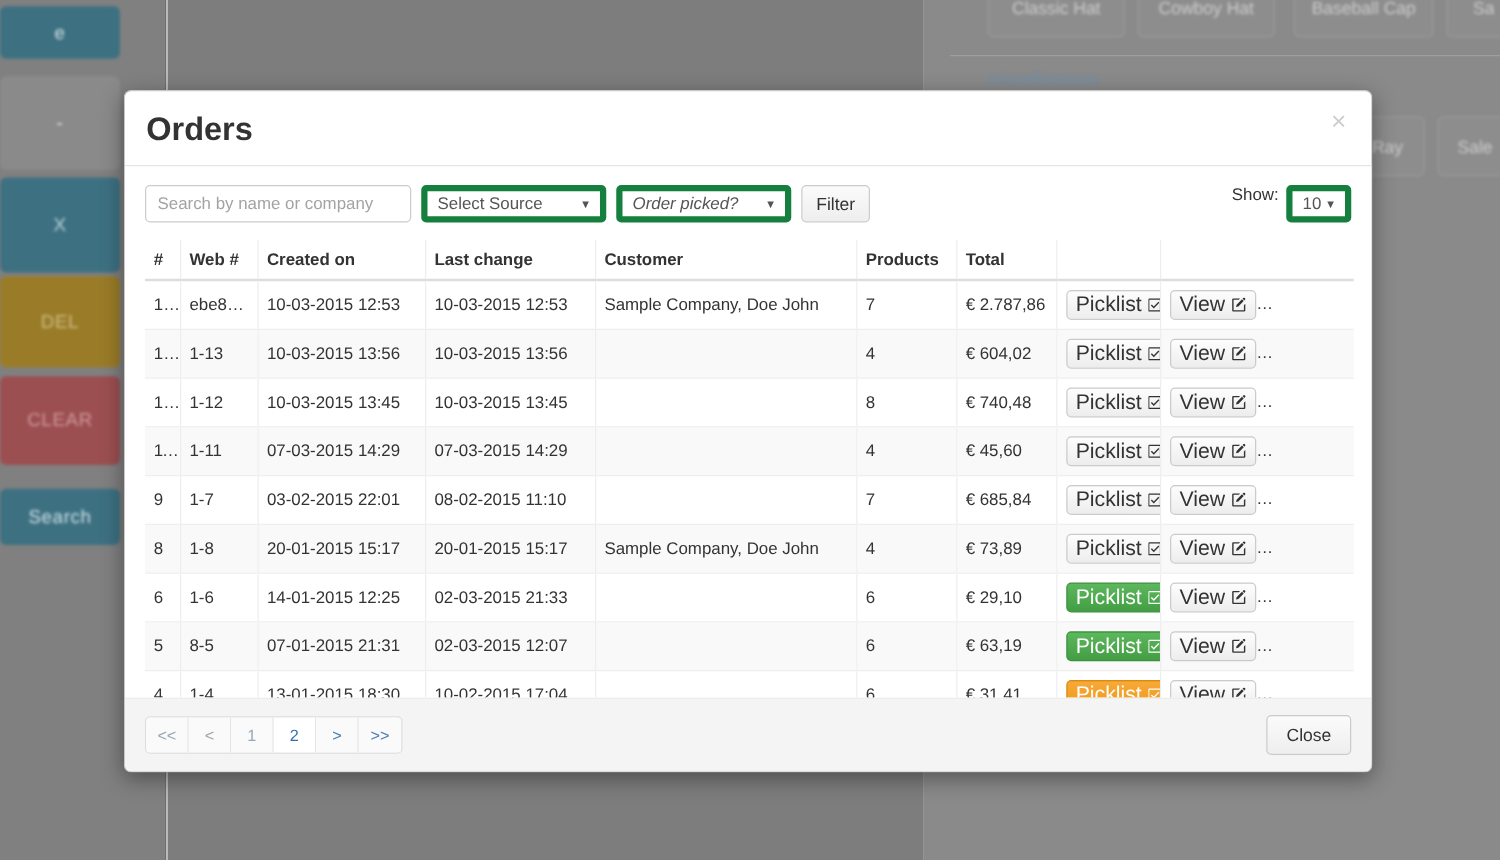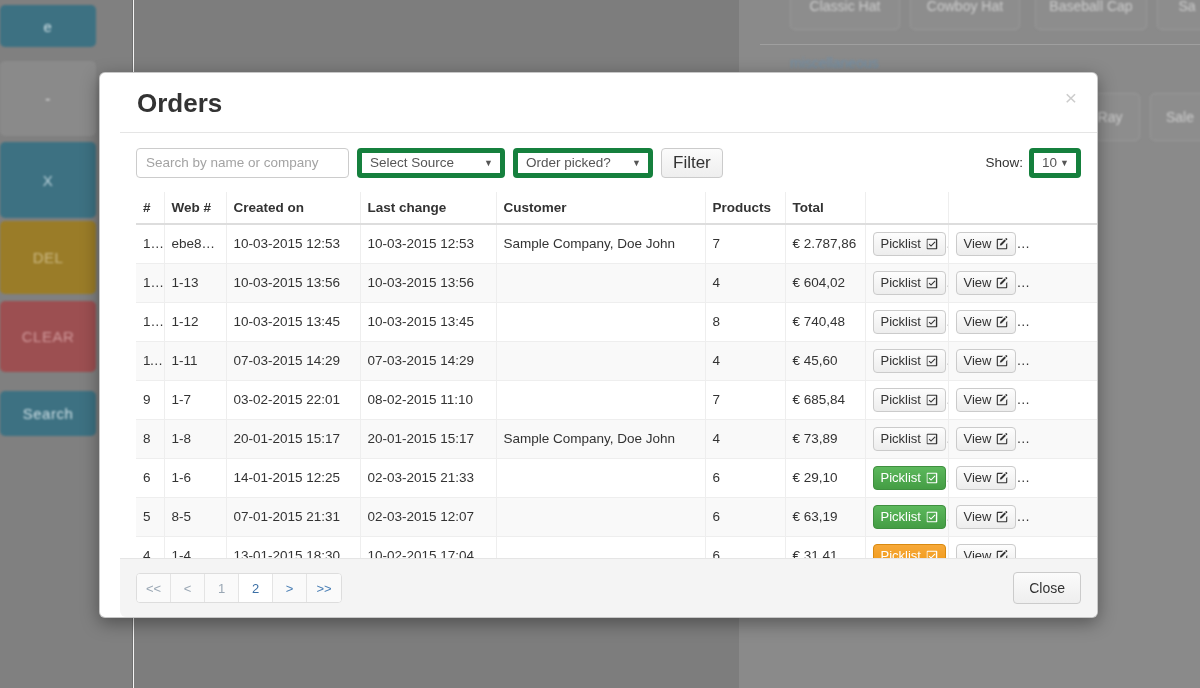--- a/index.html
+++ b/index.html
@@ -64,21 +64,21 @@
 
   
   #orders-modal {
     position: absolute;
     left: 99px; top: 72px;
     width: 999px; height: 546px;
     background: #ffffff;
     border: 1px solid rgba(0,0,0,.22);
     border-radius: 6px;
     box-shadow: 0 5px 18px rgba(0,0,0,.38);
-    display: flex; flex-direction: column; padding-left: 20px;
+    display: flex; flex-direction: column;
   }
   .modal-header {
     position: relative;
     padding: 16px 17px 14px 17px;
     border-bottom: 1px solid #e5e5e5;
     flex: 0 0 auto;
   }
   .modal-title {
     margin: 0;
     font-size: 26px;
@@ -136,37 +136,37 @@
     display: flex; align-items: center;
     cursor: pointer;
     white-space: nowrap;
   }
   .sel .caret {
     position: absolute; right: 7px; top: 50%;
     transform: translateY(-50%);
     font-size: 9px; color: #555;
   }
   .sel-source { width: 148px; }
-  .sel-picked { width: 140px; }
+  .sel-picked { width: 140px; font-style: italic; }
   .btn {
     height: 30px;
     border: 1px solid #cbcbcb;
     border-radius: 4px;
     background: linear-gradient(to bottom, #fbfbfb 0%, #eeeeee 100%);
     color: #333;
-    font-size: 17px;
+    font-size: 14px;
     padding: 0 11px;
     cursor: pointer;
     font-family: "Liberation Sans", sans-serif;
     display: inline-flex; align-items: center; gap: 5px;
     white-space: nowrap;
   }
   .show-wrap {
     margin-left: auto;
-    display: flex; align-items: center; gap: 6px;
+    display: flex; align-items: flex-start; gap: 6px;
     font-size: 13.5px; color: #333;
   }
   .sel-show { width: 52px; padding-right: 20px; }
 
   
   .tbl {
     width: 100%;
     border-collapse: collapse;
     font-size: 13.5px;
     color: #333;
@@ -208,21 +208,21 @@
   .cell-actions { padding: 5px 7px; margin-top: 11px; }
   .cell-pick { padding: 5px 7px; }
 
   .mini-btn {
     display: inline-flex; align-items: center; gap: 5px;
     height: 24px;
     border: 1px solid #cbcbcb;
     border-radius: 4px;
     background: linear-gradient(to bottom, #fdfdfd 0%, #ededed 100%);
     color: #333;
-    font-size: 13px;
+    font-size: 17px;
     padding: 0 7px;
     cursor: pointer;
     font-family: "Liberation Sans", sans-serif;
     white-space: nowrap;
     vertical-align: middle;
     justify-content: center;
   }
   .mini-btn + .mini-btn { margin-left: 5px; }
   .mini-btn.green {
     background: linear-gradient(to bottom, #5cb85c 0%, #449d44 100%);

